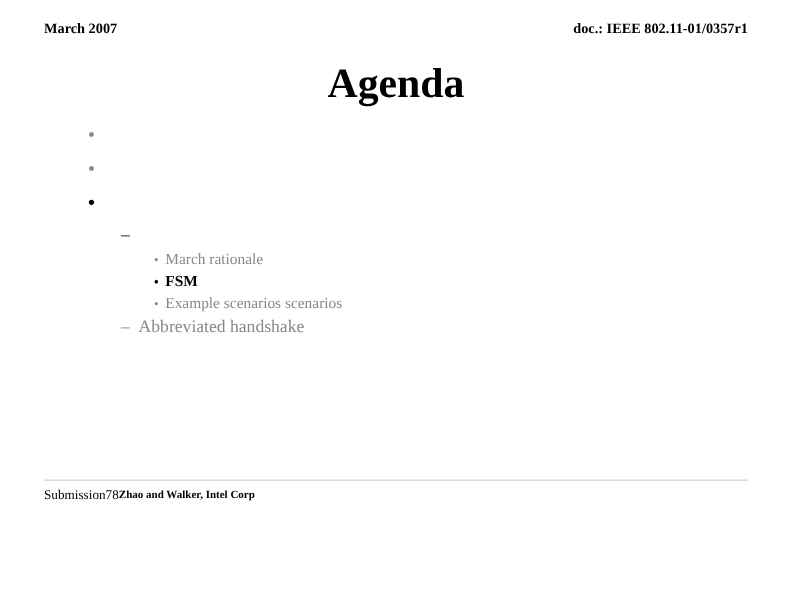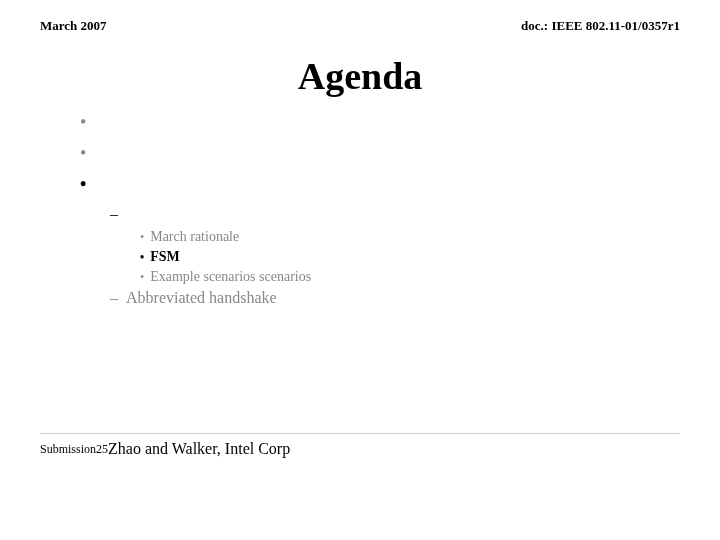--- a/index.html
+++ b/index.html
@@ -142,21 +142,22 @@
 
     .footer-left {
       font-size: 12px;
     }
 
     .footer-center {
       font-size: 12px;
     }
 
     .footer-right {
-      font-size: 16px;
+      font-size: 10px;
+      font-weight: bold;
     }
   </style>
 </head>
 <body>
 
 <div class="slide">
 
   <div class="header">
     <span class="header-left">March 2007</span>
     <span class="header-right">doc.: IEEE 802.11-01/0357r1</span>
@@ -209,17 +210,17 @@
         <span class="dash-symbol">–</span>
         <span>Abbreviated handshake</span>
       </div>
 
     </div>
 
   </div>
 
   <div class="footer">
     <span class="footer-left">Submission</span>
-    <span class="footer-center">25</span>
+    <span class="footer-center">78</span>
     <span class="footer-right">Zhao and Walker, Intel Corp</span>
   </div>
 
 </div>
 
 </body></html>

